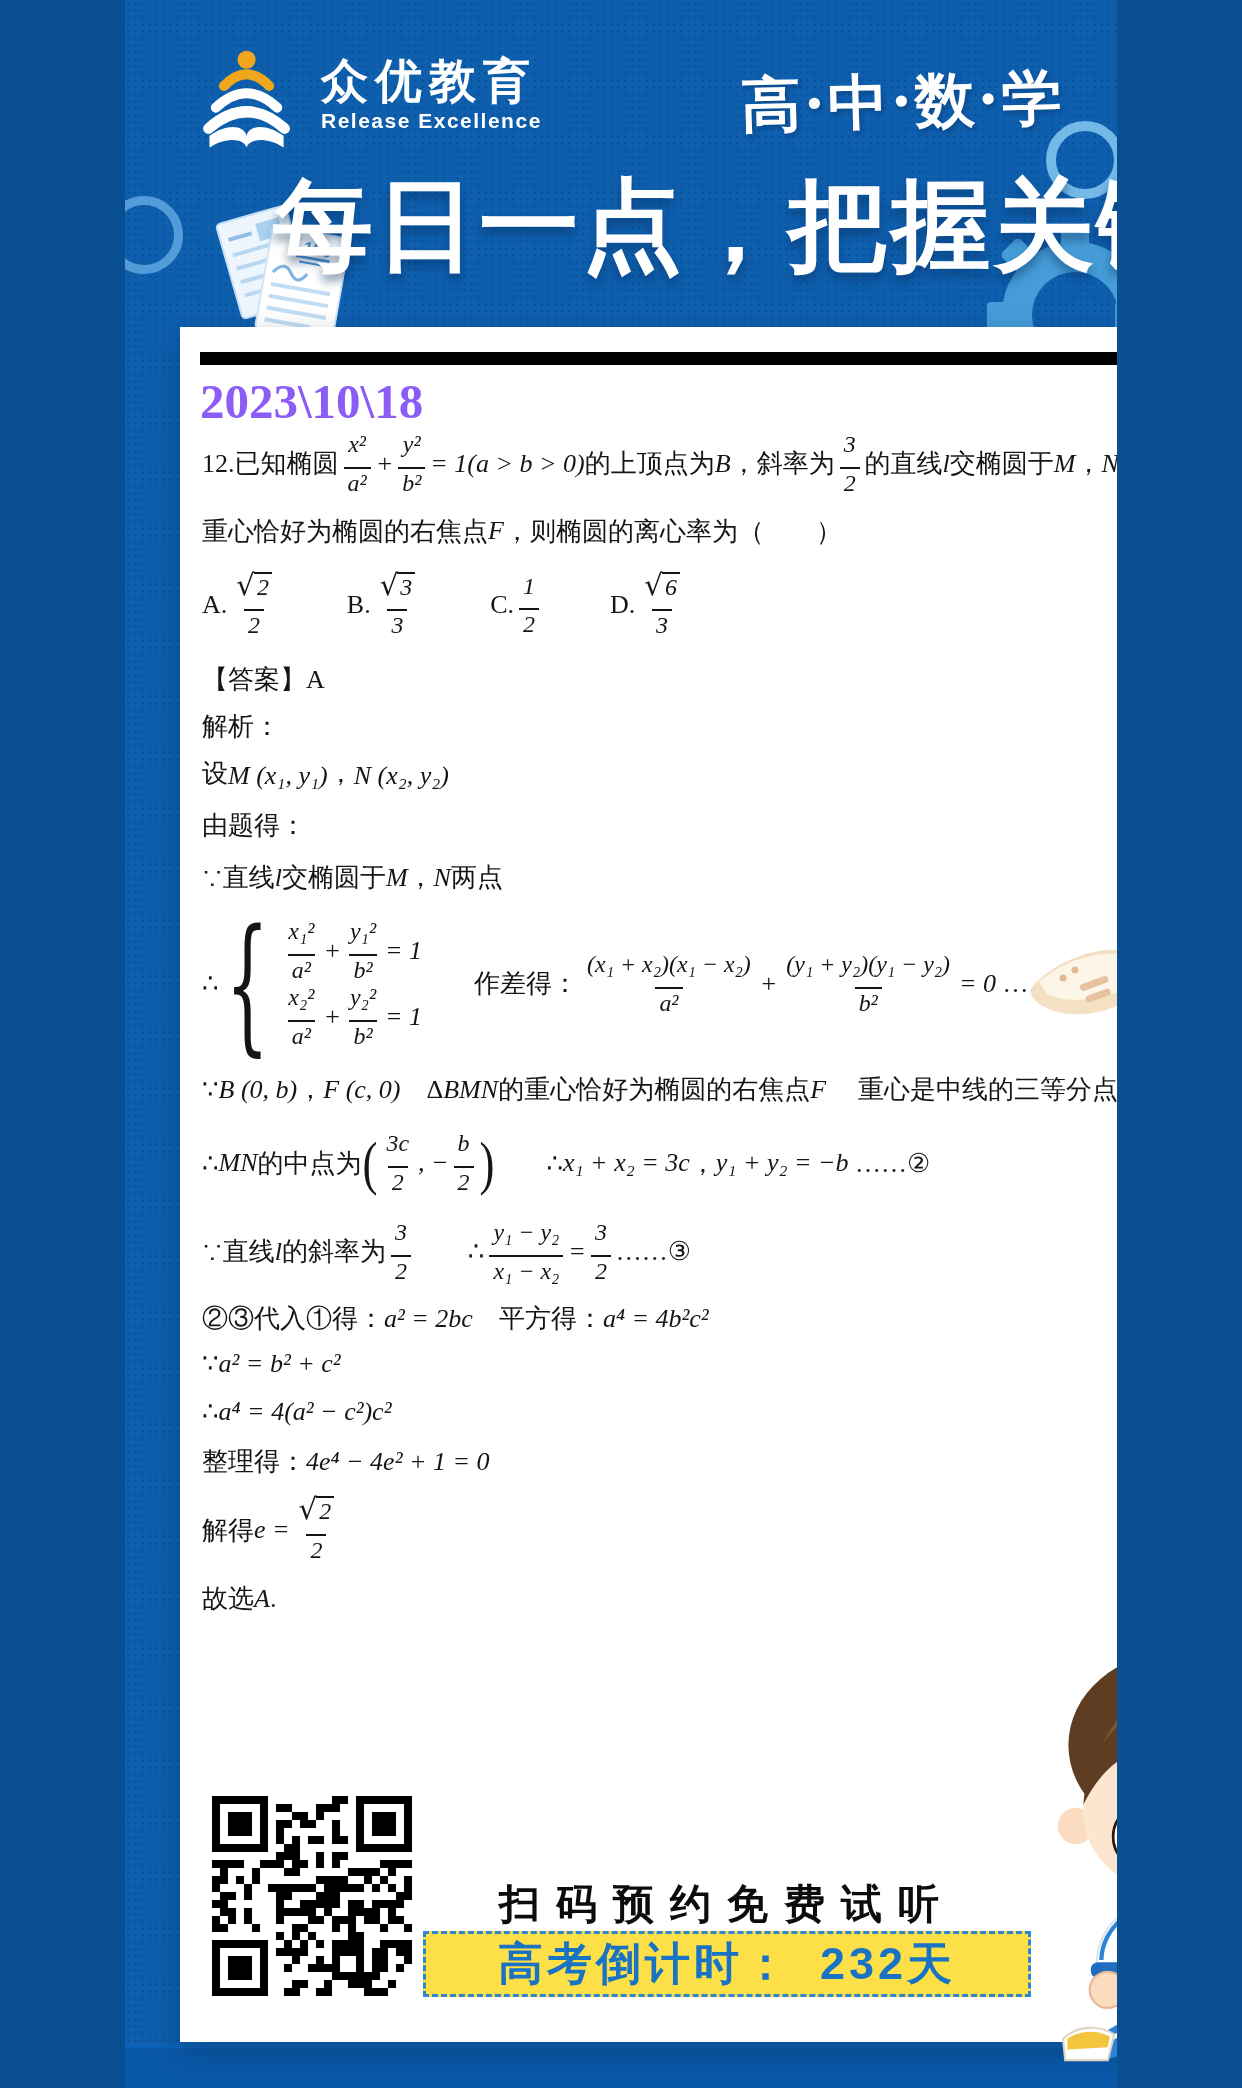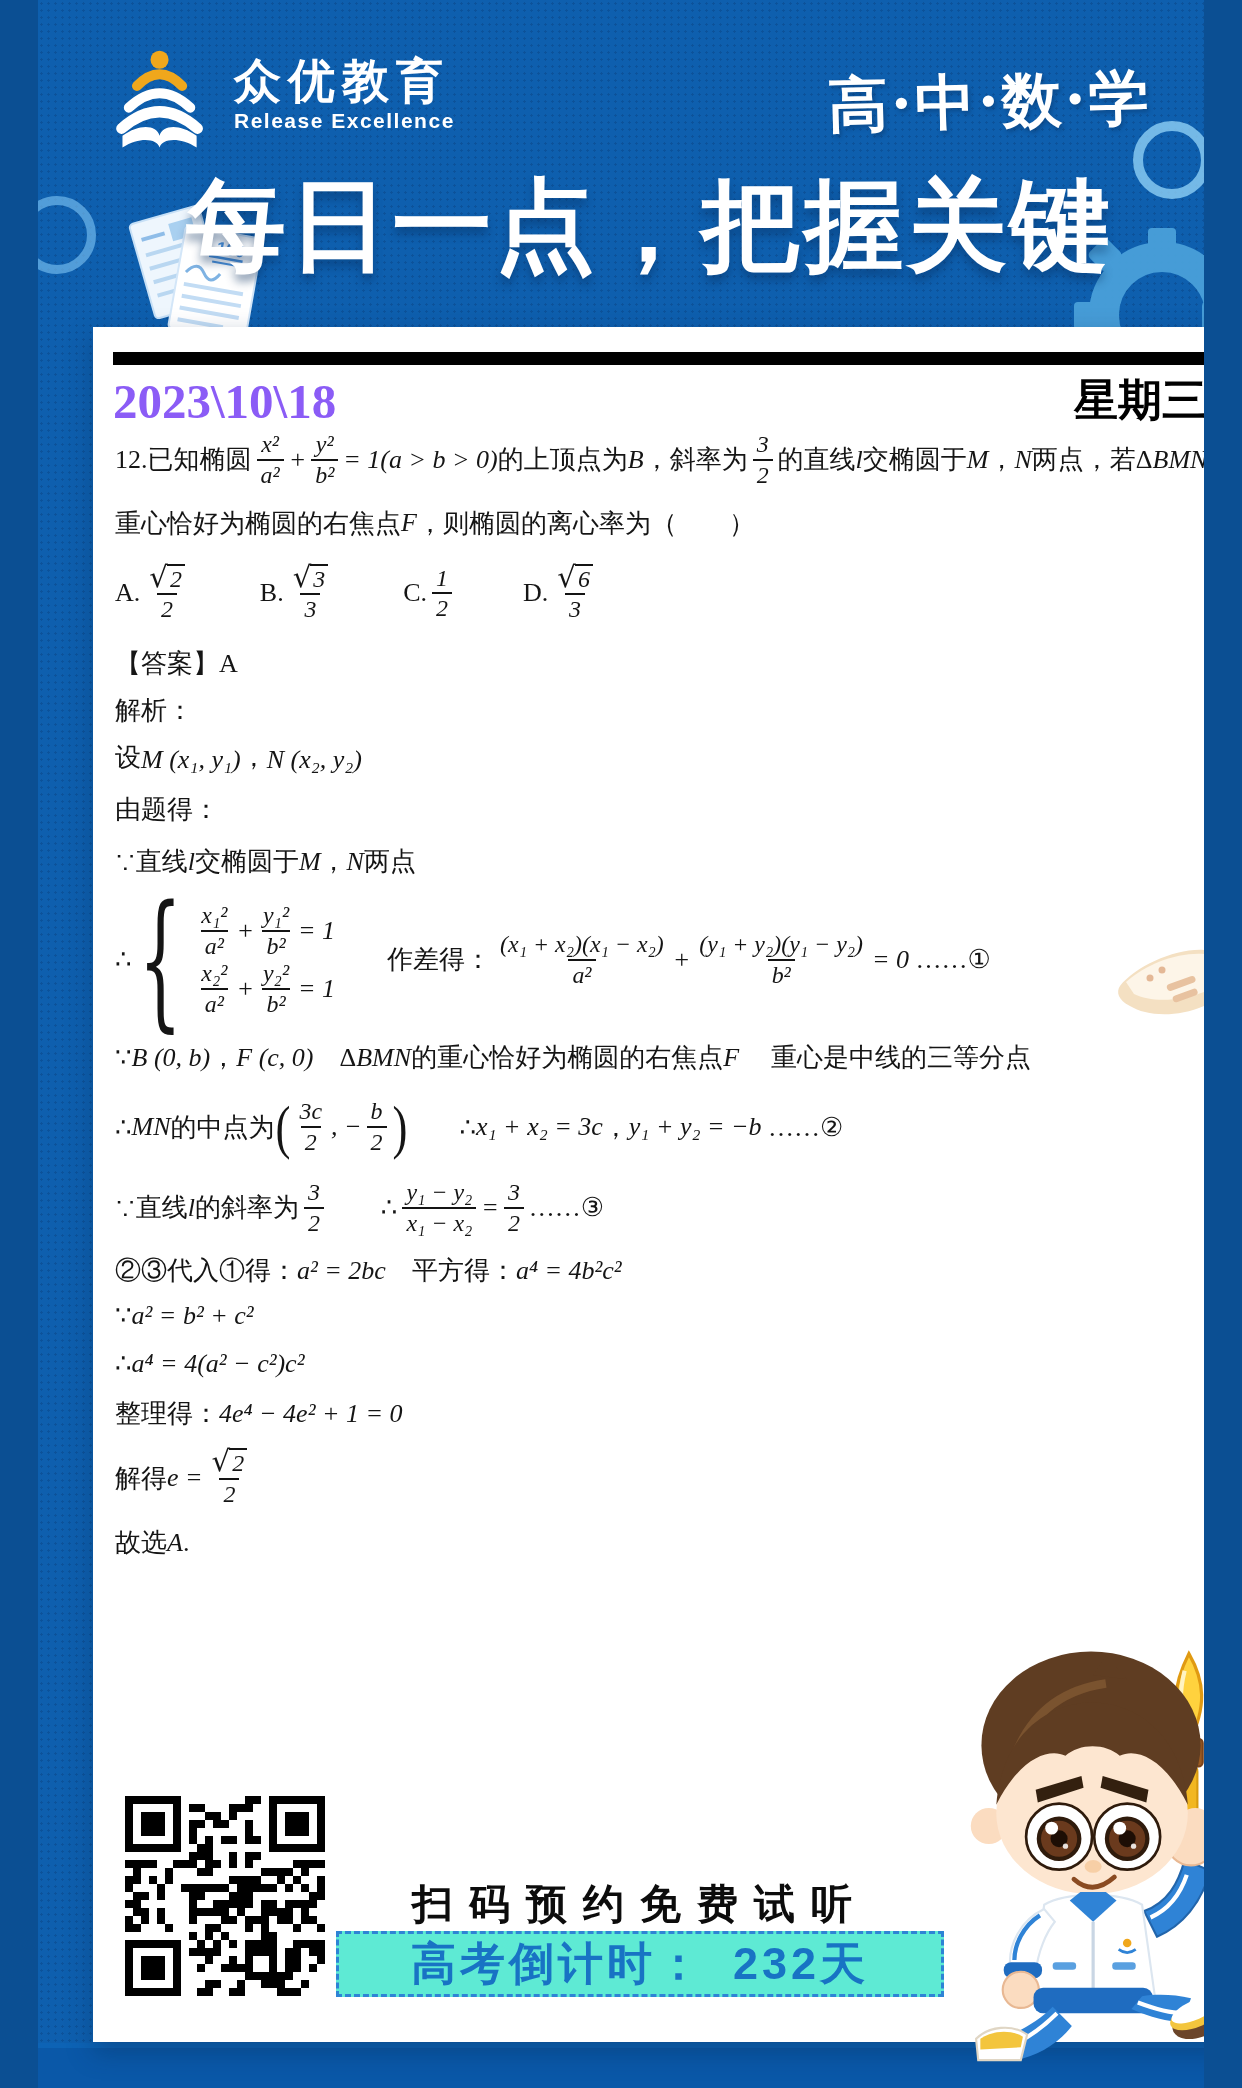--- a/index.html
+++ b/index.html
@@ -1,16 +1,16 @@
 <!DOCTYPE html>
 <html><head>
 <meta charset="utf-8">
 <style>
   html,body{margin:0;padding:0;background:#0b4f93;}
-  .page{position:relative;width:1166px;height:2088px;margin:0 auto;background:#0e5fae;overflow:hidden;
+  .page{position:relative;width:992px;height:2088px;margin:0 auto;background:#0e5fae;overflow:hidden;
         font-family:"Liberation Sans",sans-serif;}
   .page::before{content:"";position:absolute;inset:0;
         background-image:radial-gradient(rgba(8,58,118,0.35) 1.2px,transparent 1.4px);
         background-size:7px 7px;pointer-events:none;}
   
   .logo-icon{position:absolute;left:72px;top:48px;width:100px;height:104px;z-index:2;}
   .brand-block{position:absolute;left:196px;top:56px;z-index:2;color:#fff;}
   .brand-name{font-size:47px;font-weight:800;letter-spacing:7px;line-height:1.05;}
   .brand-slogan{font-size:21px;font-weight:600;letter-spacing:1.5px;margin-top:4px;}
   .subject-title{position:absolute;right:52px;top:62px;z-index:2;color:#fff;font-size:60px;font-weight:800;
@@ -31,39 +31,39 @@
   .date-row{position:absolute;left:20px;right:22px;top:44px;display:flex;justify-content:space-between;align-items:flex-end;}
   .date-text{font-family:"Liberation Serif","DejaVu Serif",serif;font-weight:700;font-size:49px;color:#8b5cf6;}
   .weekday-text{font-family:"Liberation Serif","DejaVu Serif",serif;font-weight:700;font-size:44px;color:#000;}
   
   .math-area{position:absolute;left:22px;right:30px;top:104px;font-size:26px;color:#151515;}
   .mline{display:flex;align-items:center;flex-wrap:nowrap;}
   .m0{margin-top:0;}.m2{margin-top:12px;align-items:flex-end;}.m3{margin-top:17px;}.m4{margin-top:23px;}
   .mt,.mv,.mr{white-space:pre;font-family:"Liberation Serif","DejaVu Serif",serif;}
   .mv{font-style:italic;}
   .frac{display:inline-flex;flex-direction:column;align-items:center;margin:0 5px;font-size:0.92em;line-height:1.12;}
-  .frac .num{display:flex;justify-content:center;padding:0 4px 1px;}
+  .frac .num{display:flex;justify-content:center;padding:0 4px 9px;}
   .frac .den{display:flex;justify-content:center;border-top:2px solid #141414;padding:1px 4px 0;}
   .sqrt{display:inline-flex;align-items:flex-start;line-height:1.05;}
   .rad{font-family:"DejaVu Serif",serif;font-size:1.22em;line-height:.9;margin-right:-1px;}
   .ovl{border-top:2px solid #141414;padding:1px 3px 0;line-height:1.08;font-family:"Liberation Serif",serif;font-style:italic;}
   .bigp{font-family:"Liberation Serif",serif;font-size:2.3em;font-weight:300;line-height:0;transform:scaleX(.75);margin:0 -2px;}
   .cases{display:inline-flex;align-items:center;}
   .cbrace{font-family:"DejaVu Serif",serif;font-size:4.4em;font-weight:300;line-height:0;transform:scaleX(.6) scaleY(1.3);margin:0 -4px 0 -8px;}
   .crows{display:inline-flex;flex-direction:column;}
   .crow{display:inline-flex;align-items:center;}
   .msp{display:inline-block;height:1px;}
   
   .qr-box{position:absolute;left:32px;top:1469px;width:200px;height:200px;background:#fff;}
   .vip-banner{position:absolute;left:243px;top:1476px;width:608px;height:66px;background:#1166b4;color:#fff;
         display:flex;align-items:center;justify-content:center;font-size:40px;font-weight:800;letter-spacing:11px;}
   .scan-text{position:absolute;left:243px;top:1550px;width:608px;text-align:center;color:#0c0c0c;
         font-size:41px;font-weight:800;letter-spacing:16px;}
   .countdown-box{position:absolute;left:243px;top:1604px;width:602px;height:60px;border:3px dashed #2e84d5;
-        display:flex;align-items:flex-start;justify-content:center;gap:28px;background:#5eead4;}
+        display:flex;align-items:flex-start;justify-content:center;gap:28px;background:#fde047;}
   .countdown-box span{color:#1873c4;font-size:45px;font-weight:800;letter-spacing:4px;}
   .mascot{position:absolute;left:848px;top:1316px;width:300px;height:416px;overflow:visible;}
 </style>
 </head>
 <body>
 
 <div class="page">
 
   <div class="deco-ring-left"></div>
   <svg class="deco-arm" viewBox="0 0 160 980">

